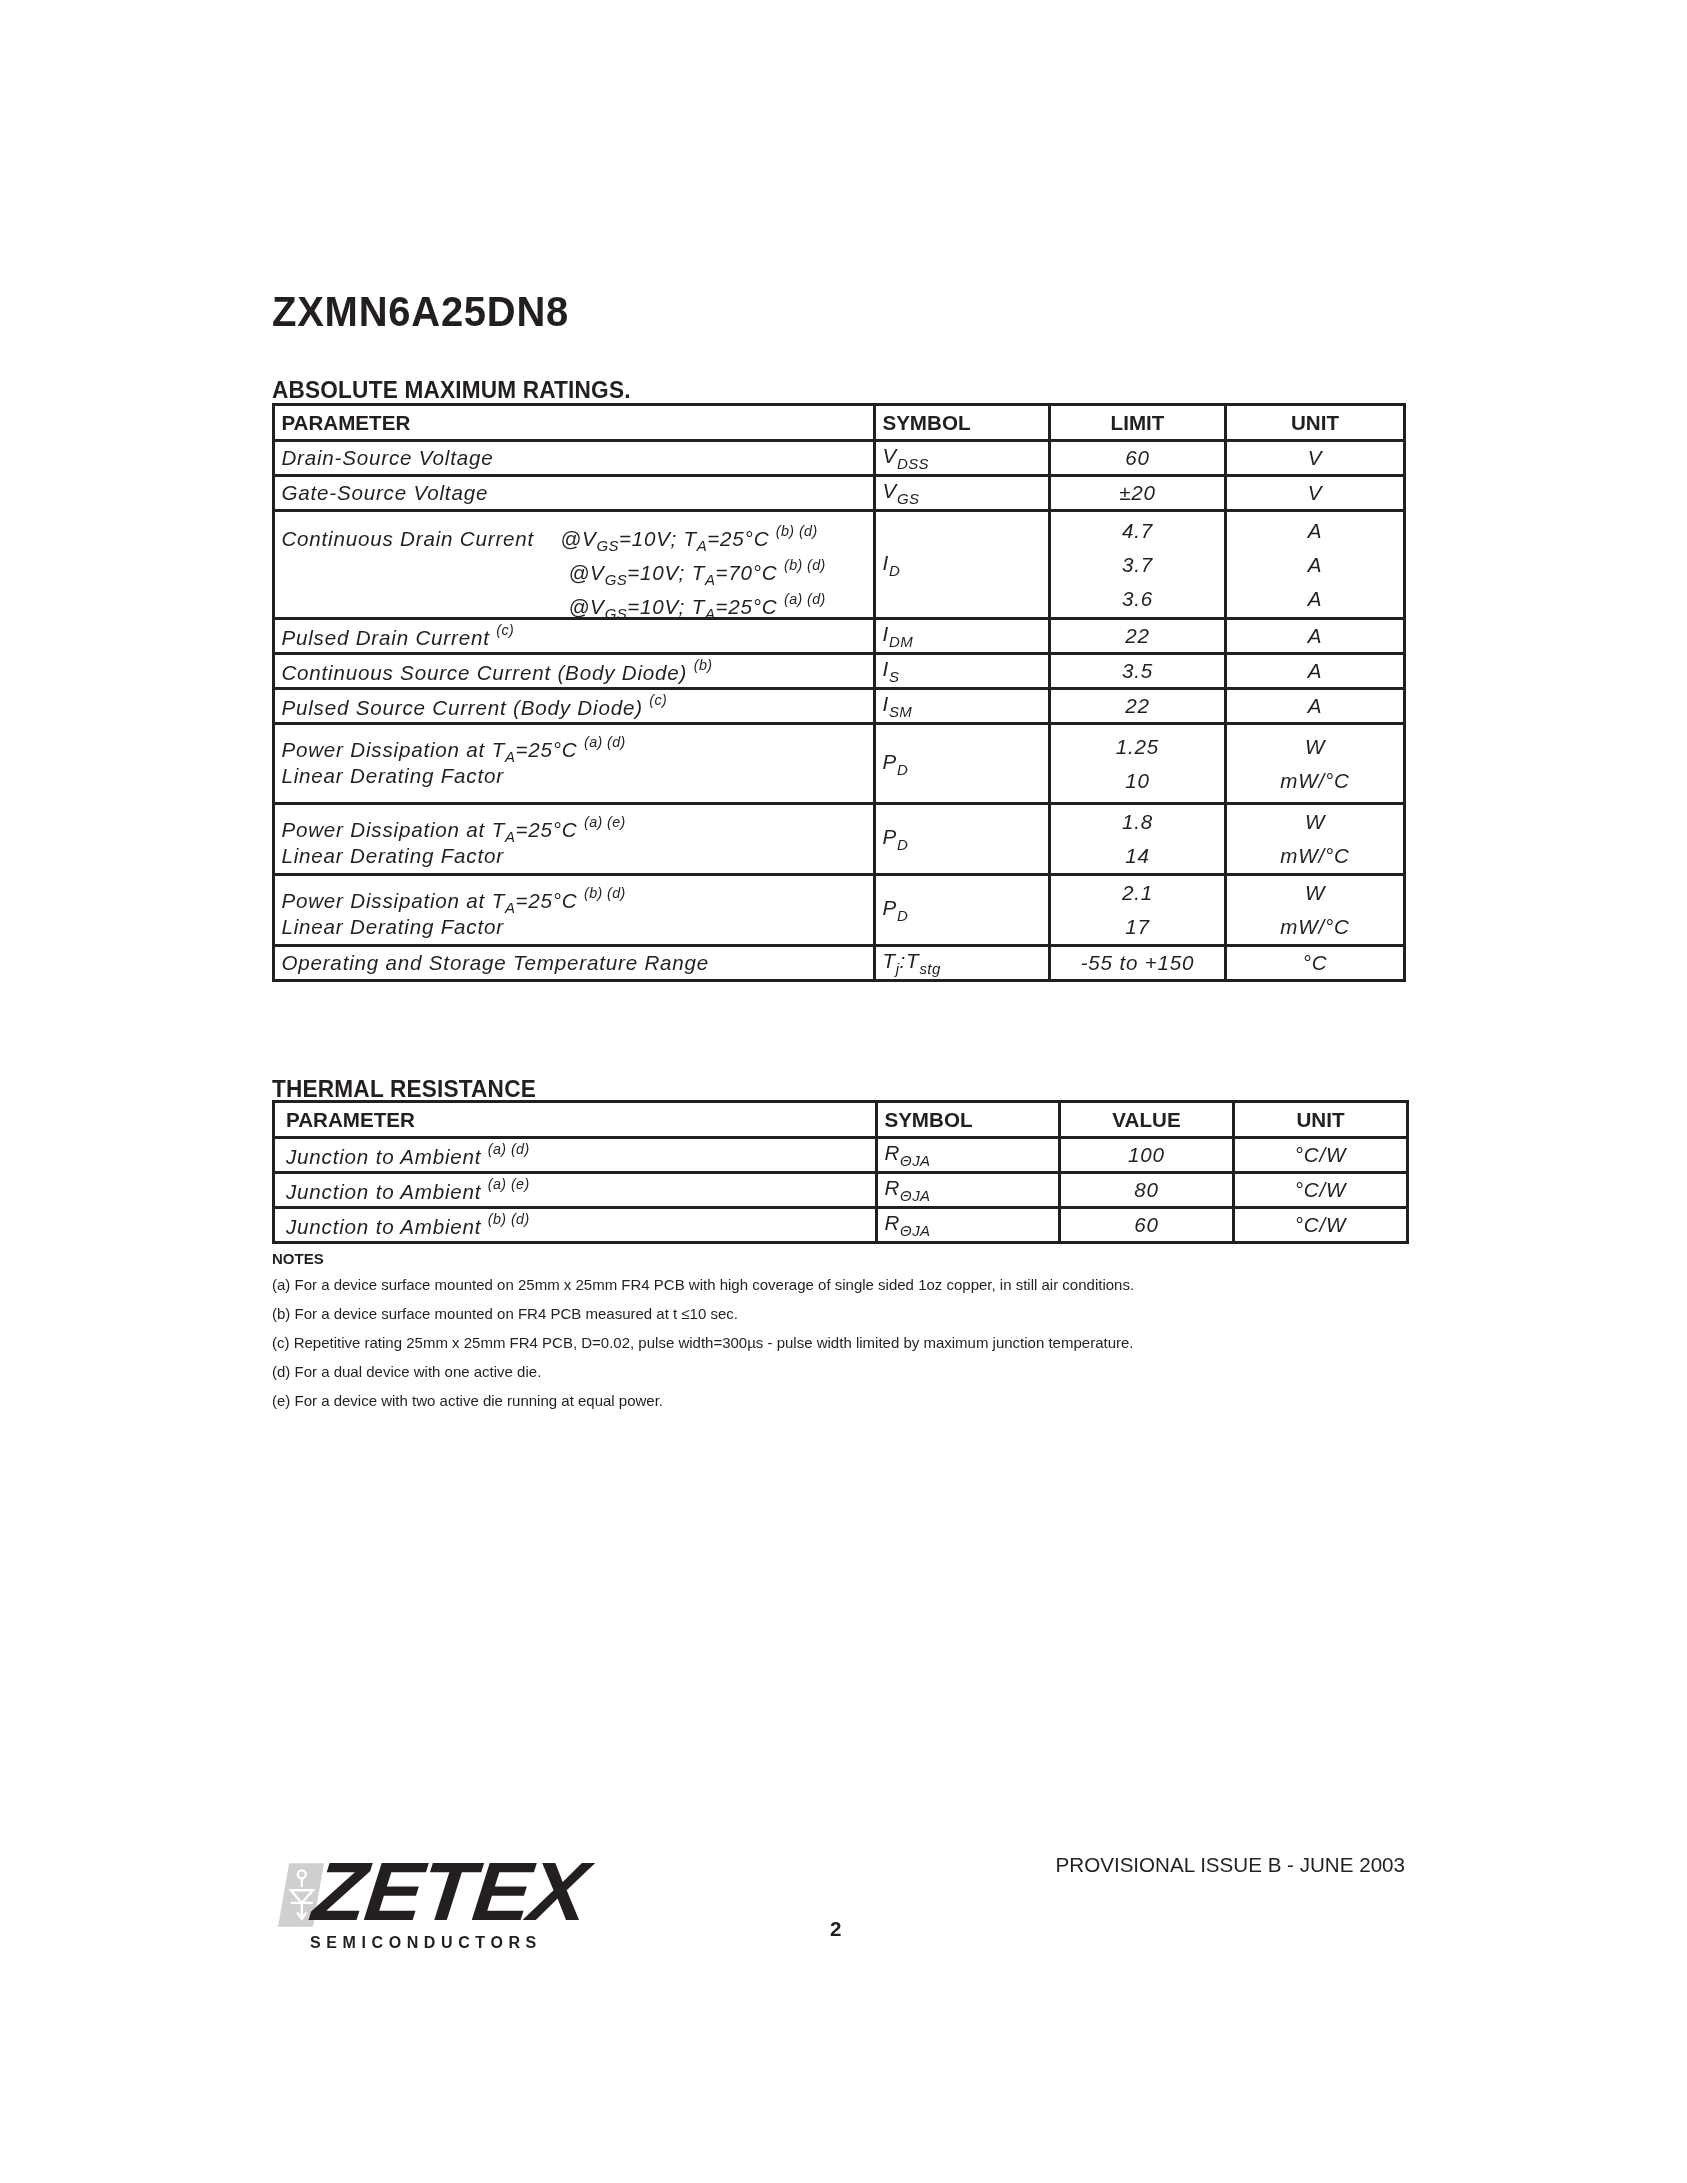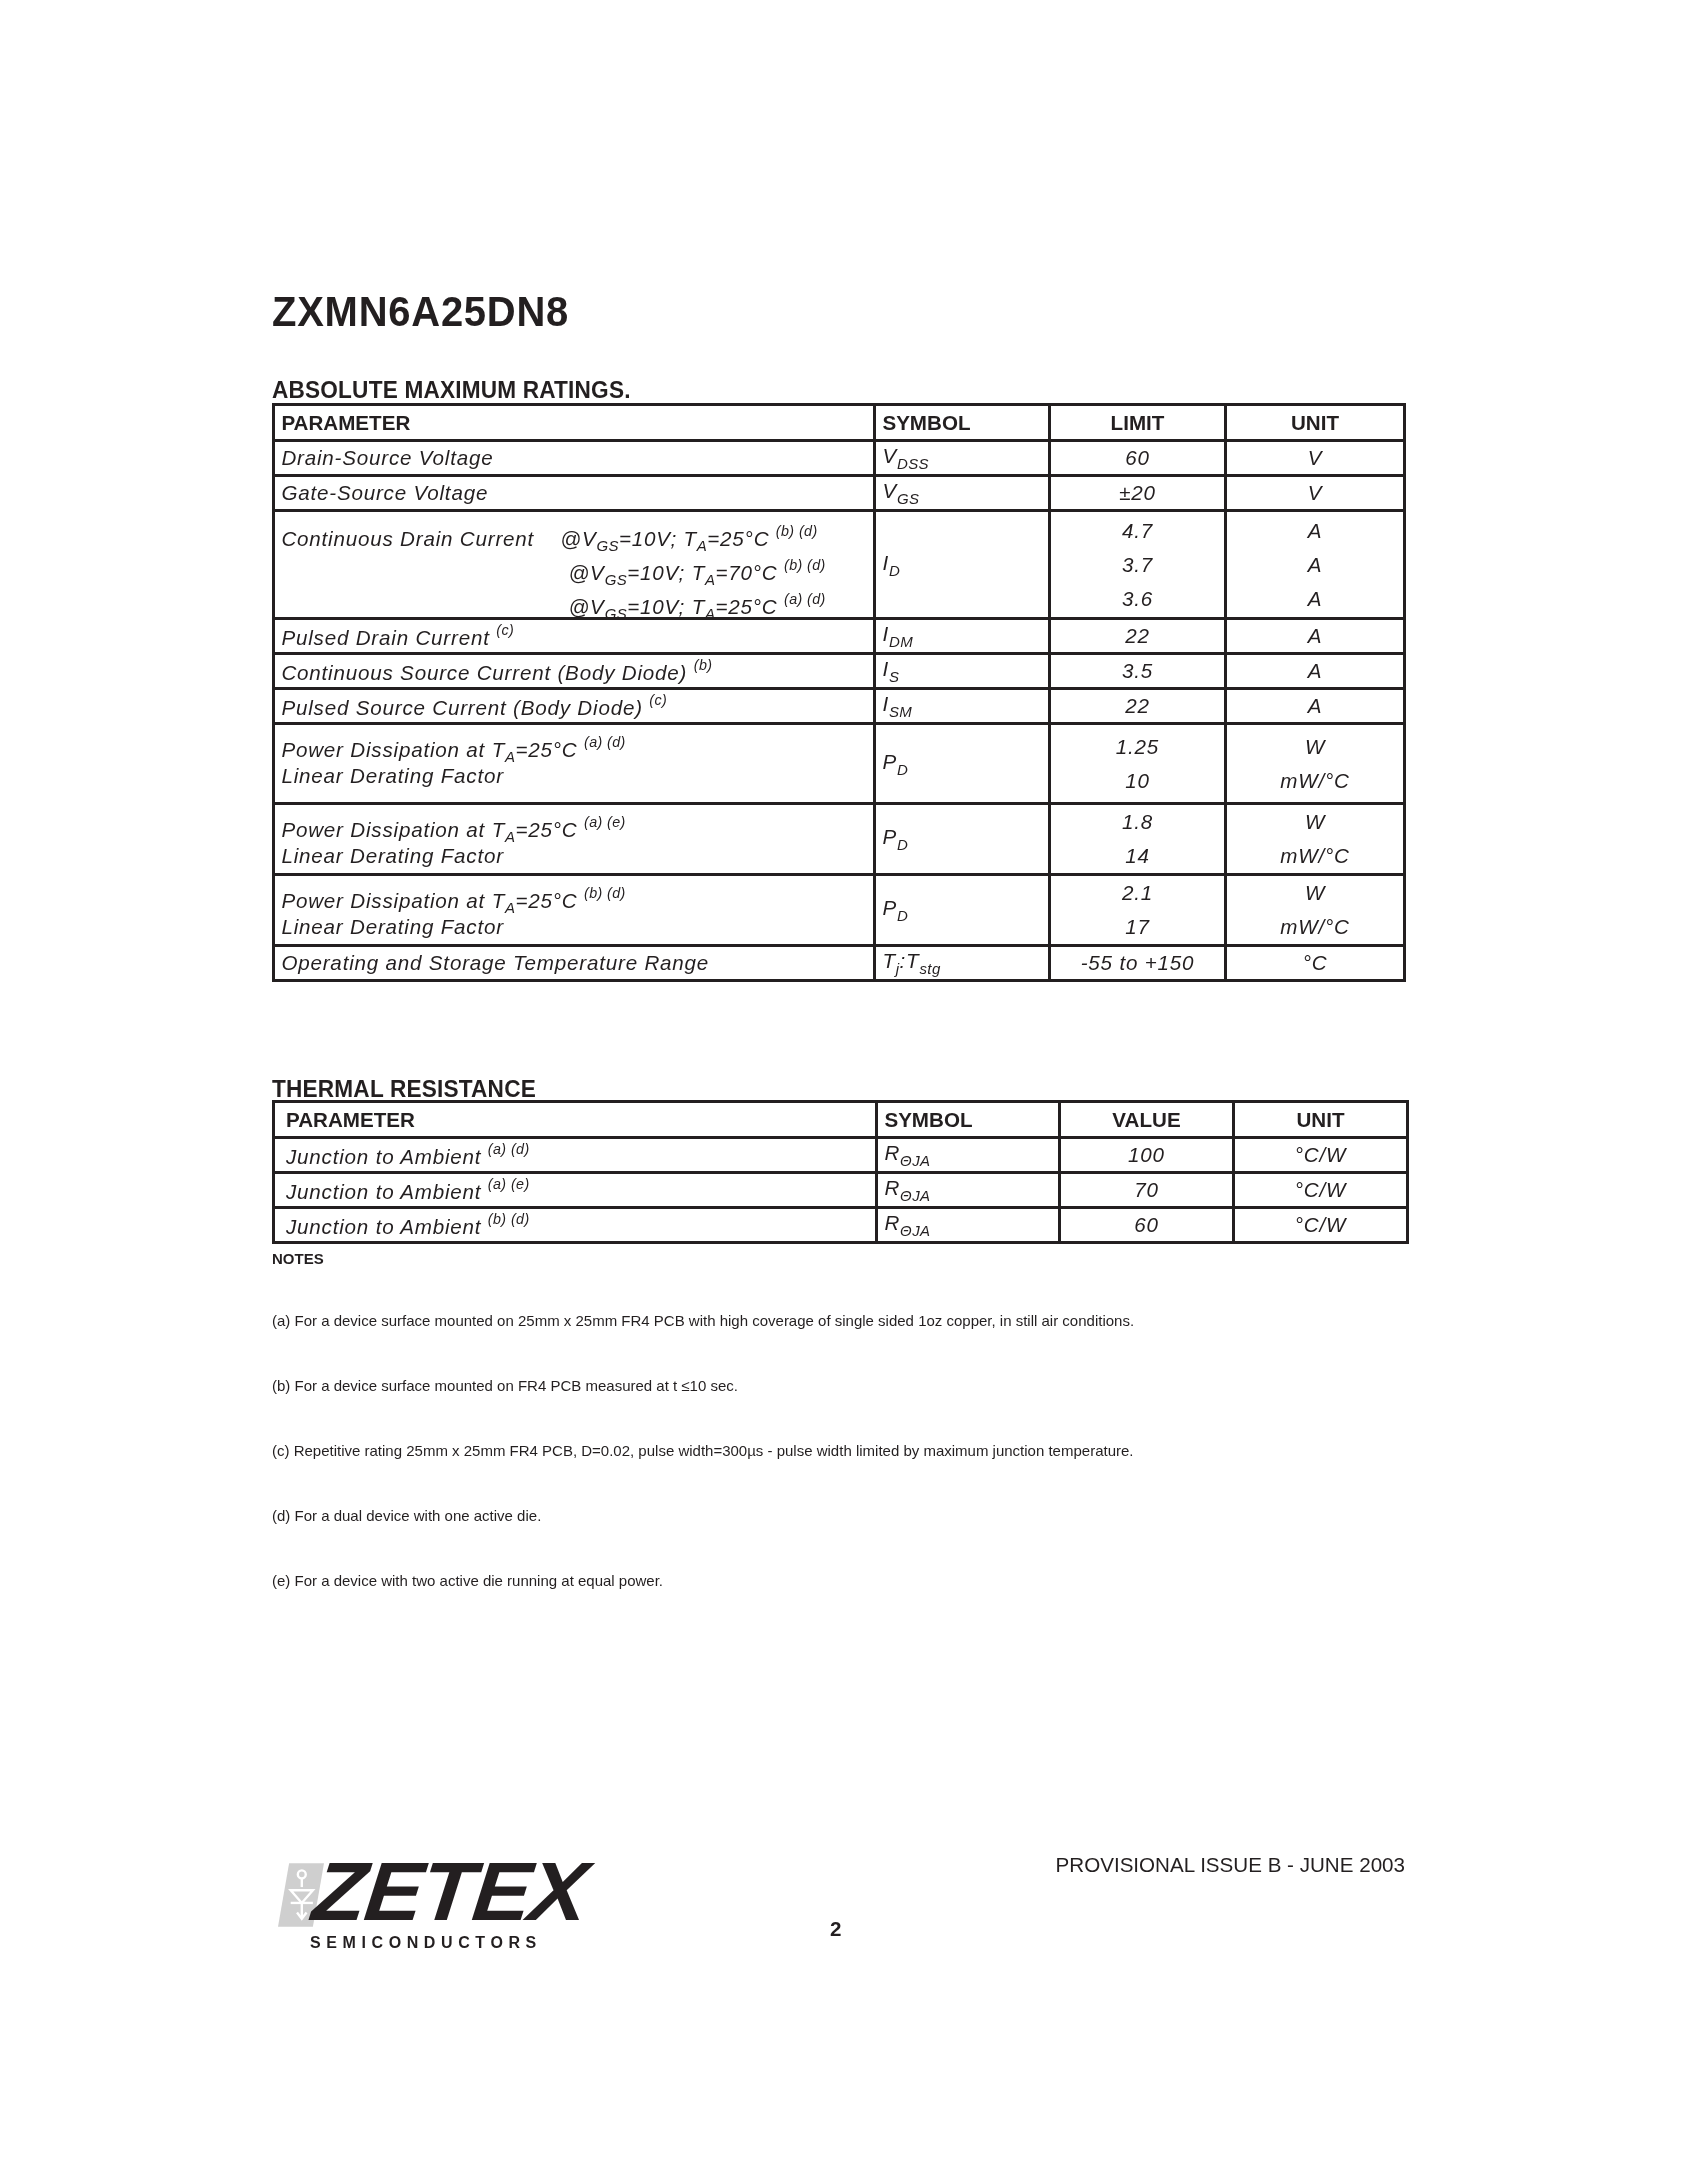--- a/index.html
+++ b/index.html
@@ -11,21 +11,21 @@
   table.dt td, table.dt th { border:3.2px solid #231f20; padding:0 6.4px; vertical-align:middle; }
   table.dt th { font-weight:bold; text-align:left; height:33px; font-size:20.6px; }
   table.dt th.c, table.dt td.c { text-align:center; }
   table.dt td { height:32px; letter-spacing:0.8px;font-style:italic; }
   .sub { font-size:15px; vertical-align:-5.6px; letter-spacing:0.4px; }
   .sup { font-size:14.3px; vertical-align:9.5px; letter-spacing:0.4px; }
   .line { height:34px; line-height:34px; white-space:nowrap; }
   .indent { padding-left:287px; }
   .notes { left:272px; top:1248px; width:1191px; font-size:15px; }
   .notes .nh { font-weight:bold; font-size:15px; height:22px; line-height:22px; }
-  .notes .nl { height:29px; line-height:29px;margin-top:36px; }
+  .notes .nl { height:29px; line-height:29px; }
   .footer-right { right:282px; top:1853px; font-size:20.6px; font-weight:normal; }
   .pagenum { left:830px; top:1917px; font-size:20.6px; font-weight:bold; }
   .logo { left:278px; top:1855px; width:274px; height:103px; }
   .logo-word { position:absolute; left:41px; top:-11px; font-size:83px; font-weight:bold; font-style:italic; letter-spacing:-1.6px; font-family:"Liberation Sans", sans-serif; transform:scaleX(1.05) skewX(-6deg); transform-origin:left top; color:#231f20; }
   .logo-sub { position:absolute; left:32px; top:79px; font-size:16px; font-weight:bold; letter-spacing:5.6px; }
   .logo-badge { position:absolute; left:0; top:8px; width:46px; height:64px; }
 </style>
 </head>
 <body>
 
@@ -185,21 +185,21 @@
   </tr>
   <tr>
     <td style="padding-left:11px;"><span>Junction to Ambient</span> <span class="sup">(a) (d)</span></td>
     <td><span>R</span><span class="sub">ΘJA</span></td>
     <td class="c">100</td>
     <td class="c">°C/W</td>
   </tr>
   <tr>
     <td style="padding-left:11px;"><span>Junction to Ambient</span> <span class="sup">(a) (e)</span></td>
     <td><span>R</span><span class="sub">ΘJA</span></td>
-    <td class="c">70</td>
+    <td class="c">80</td>
     <td class="c">°C/W</td>
   </tr>
   <tr>
     <td style="padding-left:11px;"><span>Junction to Ambient</span> <span class="sup">(b) (d)</span></td>
     <td><span>R</span><span class="sub">ΘJA</span></td>
     <td class="c">60</td>
     <td class="c">°C/W</td>
   </tr>
 </tbody>
   </table>

